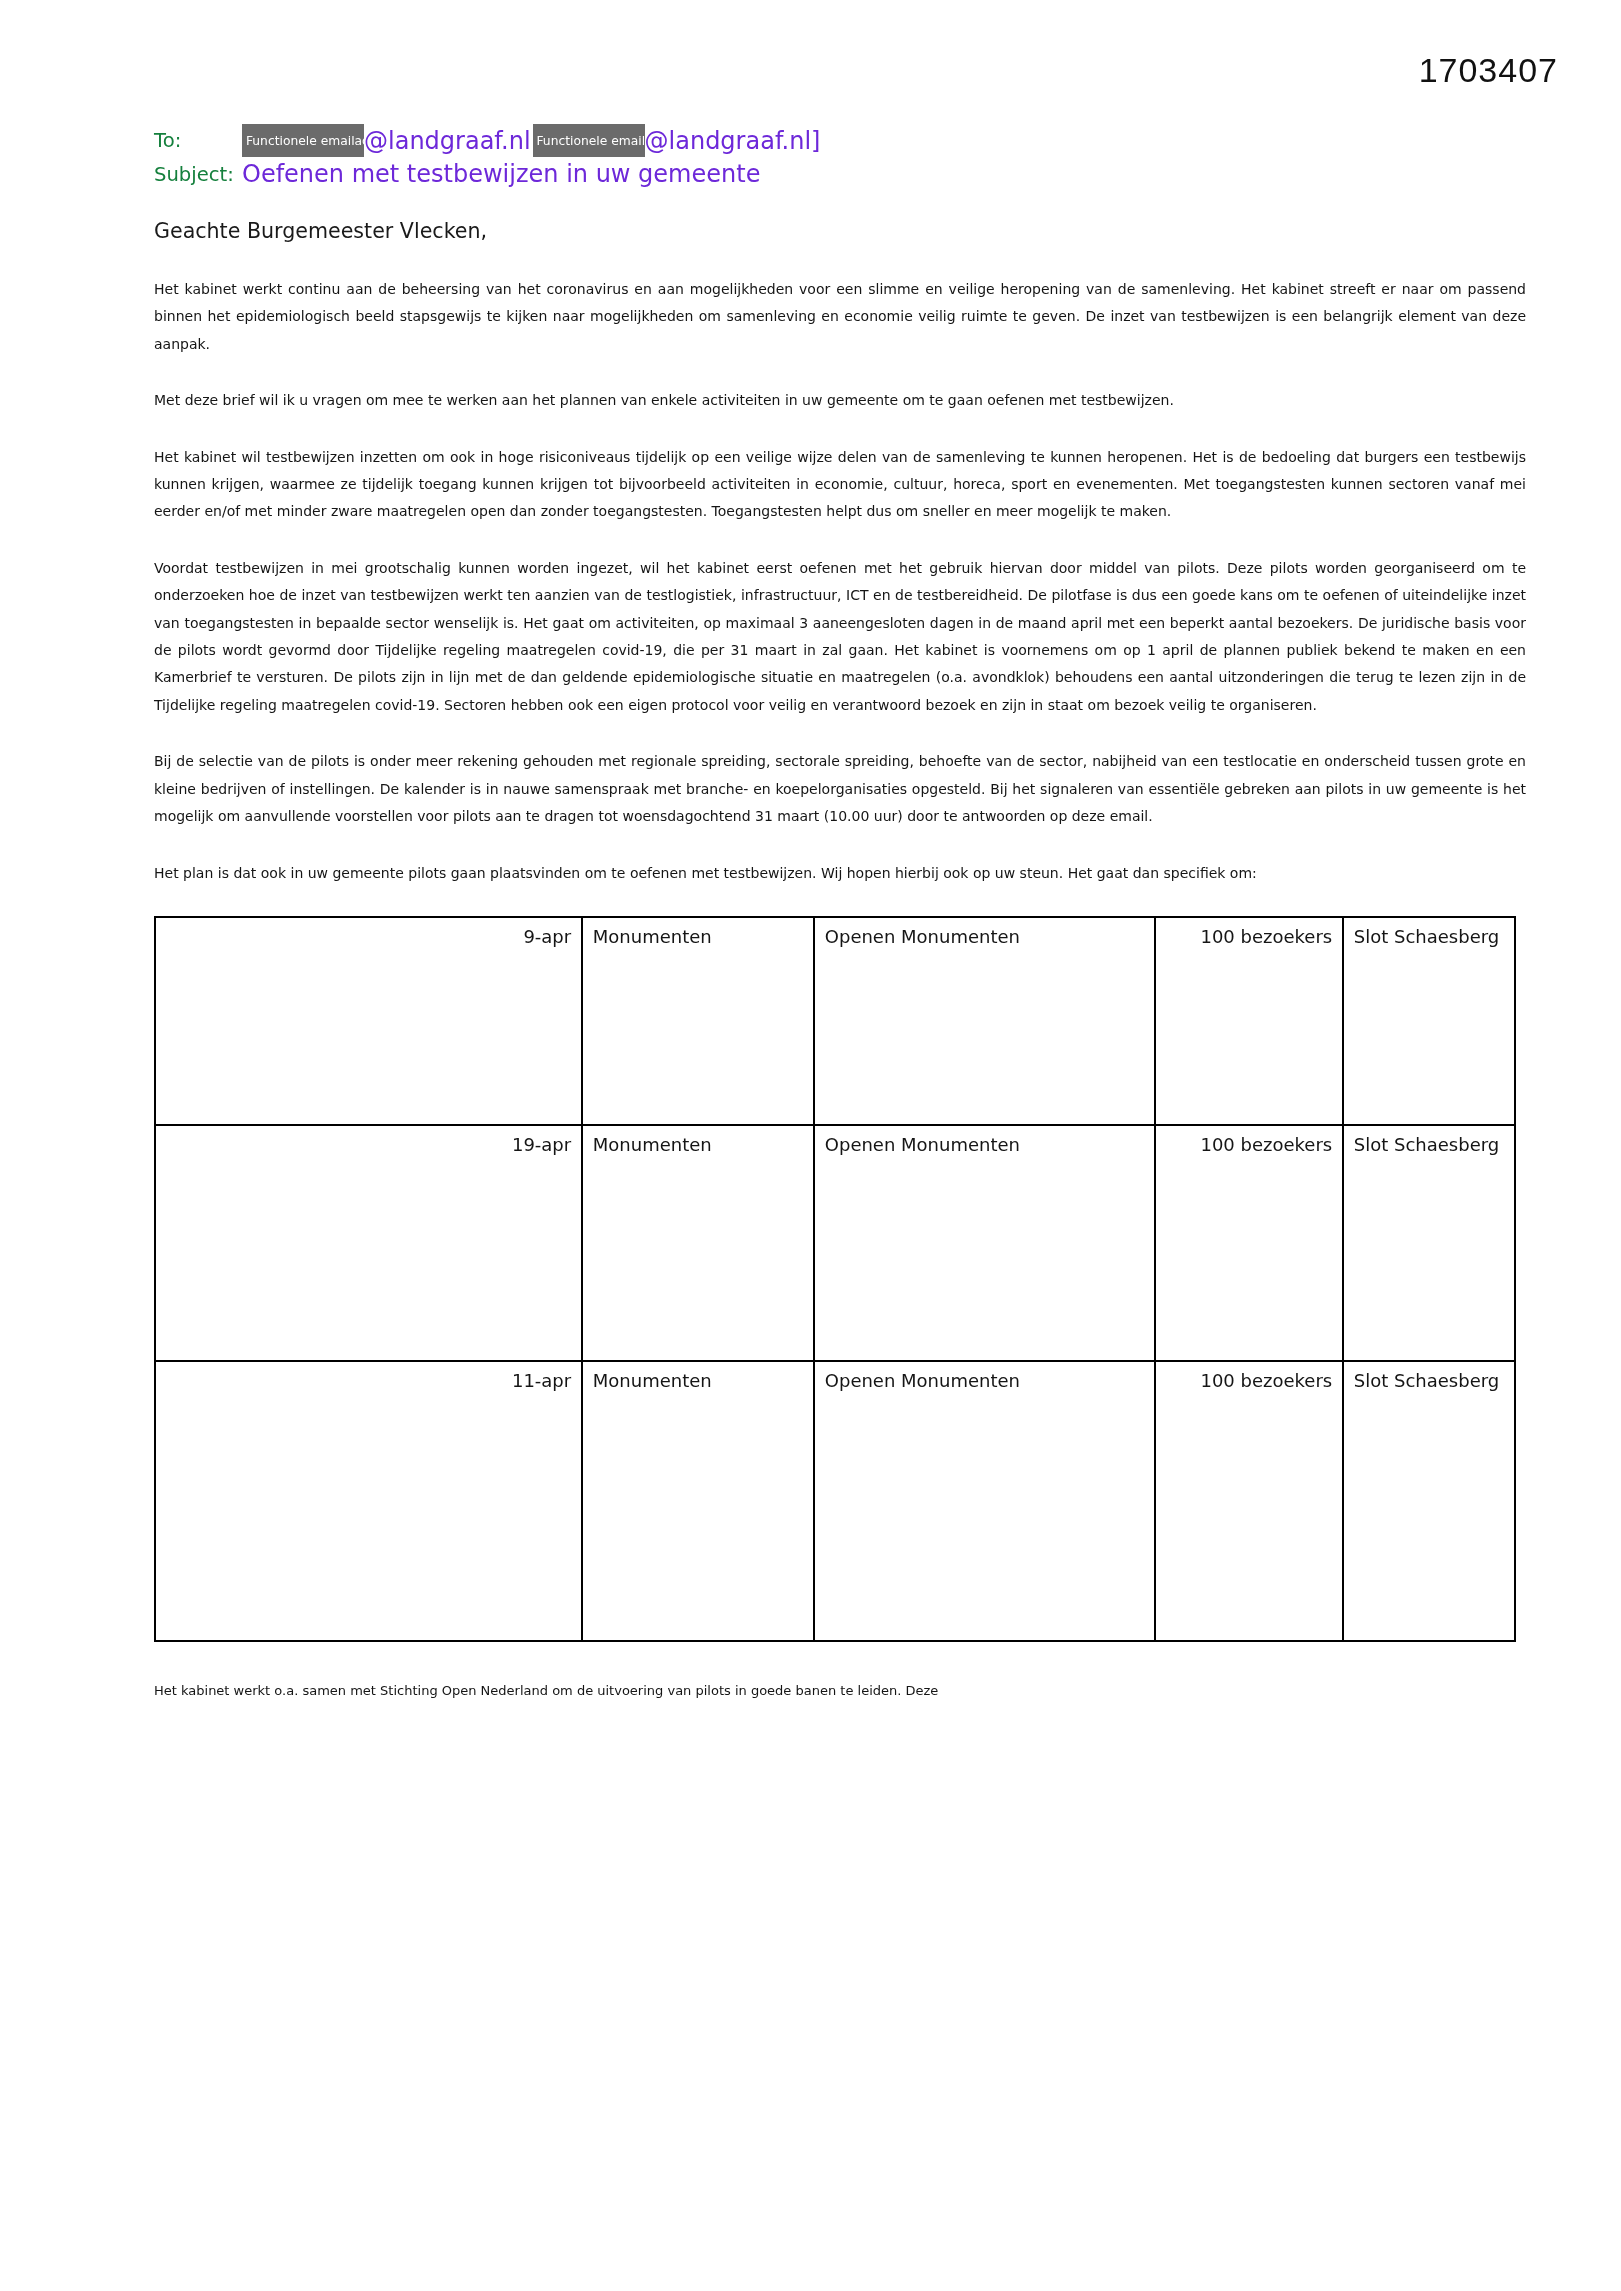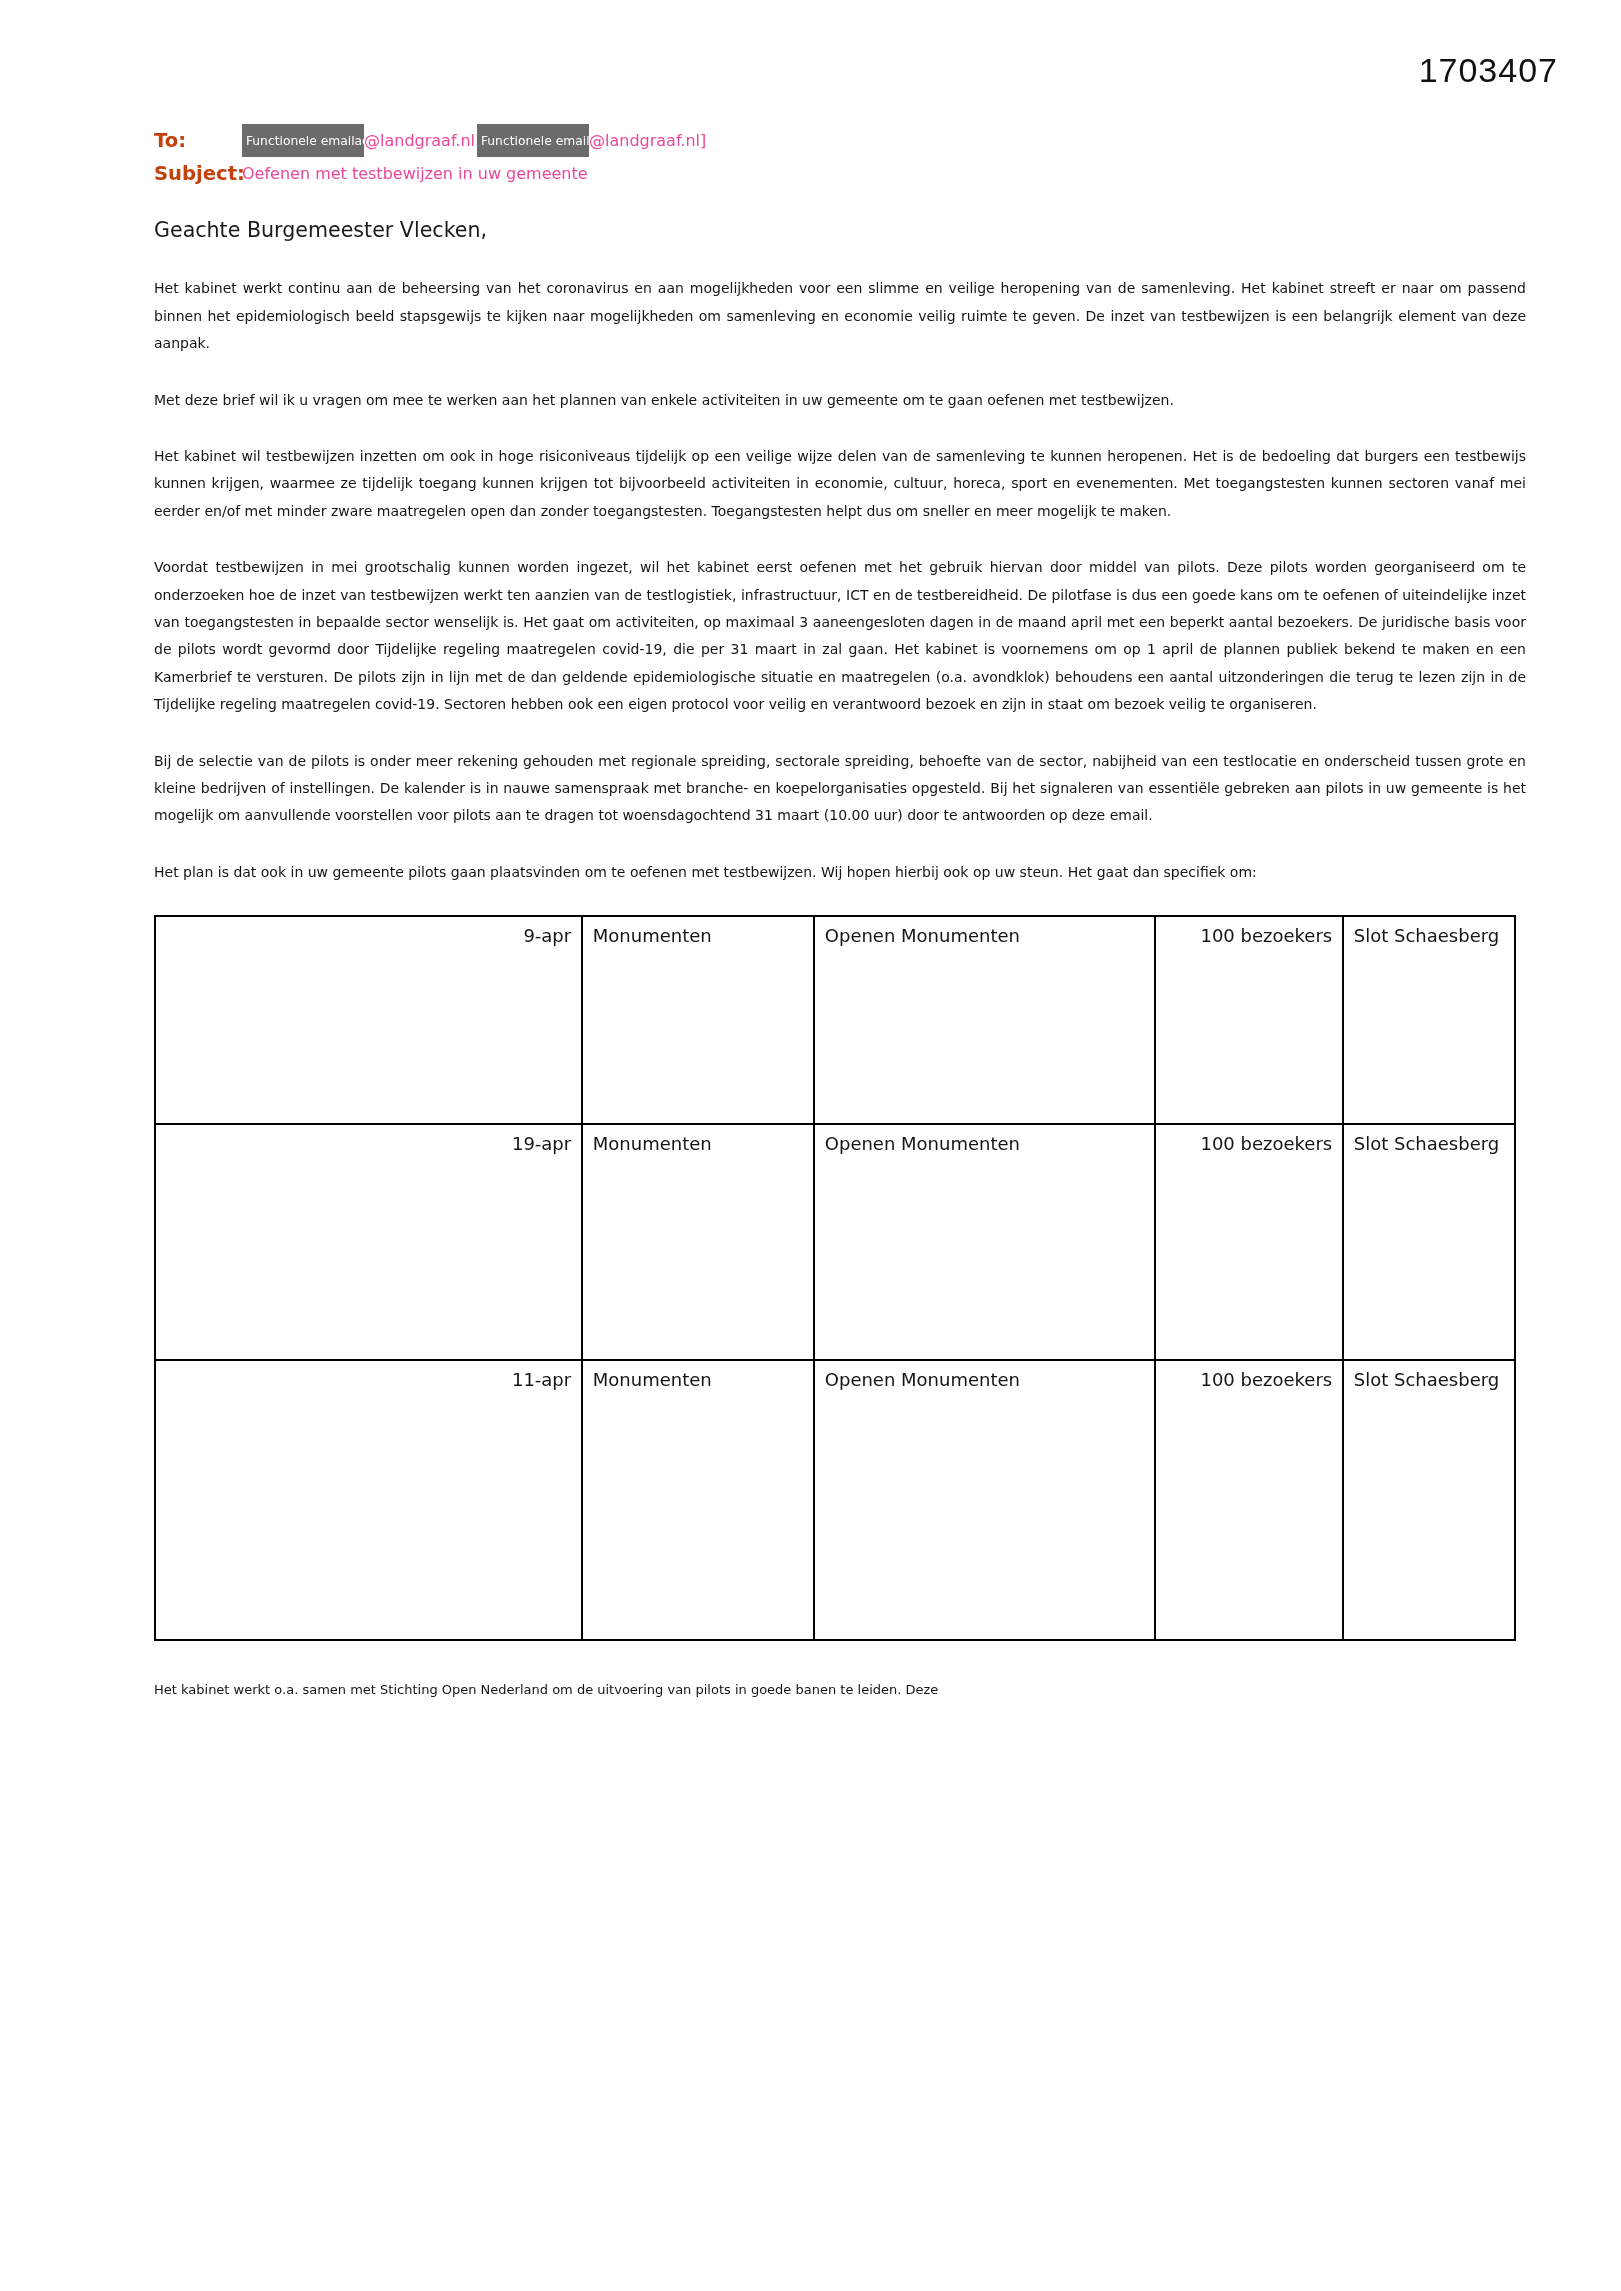--- a/index.html
+++ b/index.html
@@ -29,39 +29,39 @@
     top: 123px;
     width: 1372px;
   }
   .hdr-row {
     display: flex;
     align-items: center;
     min-height: 35px;
     font-size: 19.6px;
   }
   .hdr-label {
-    font-weight: bold;
+    font-weight: normal;
     width: 88px;
     flex: 0 0 88px;
-    color: #c2410c;
+    color: #15803d;
   }
   .redact-box {
     display: inline-flex;
     align-items: center;
     height: 33px;
     background: #6b6b6b;
     color: #ffffff;
     font-size: 12.3px;
     padding: 0 3.9px;
     white-space: nowrap;
     overflow: hidden;
   }
   .redact-box.b1 { width: 122px; }
   .redact-box.b2 { width: 112px; margin-left: 2px; }
-  .hdr-text { font-size: 16px; color: #ec4899; }
+  .hdr-text { font-size: 24px; color: #6d28d9; }
   .subject-row { margin-top: 2px; min-height: 27.4px; }
   .subject-value { font-weight: normal; }
   .greeting {
     margin-top: 31px;
     margin-bottom: 33px;
     font-size: 20.6px;
   }
   .body-par {
     font-size: 14px;
     line-height: 27.4px;

